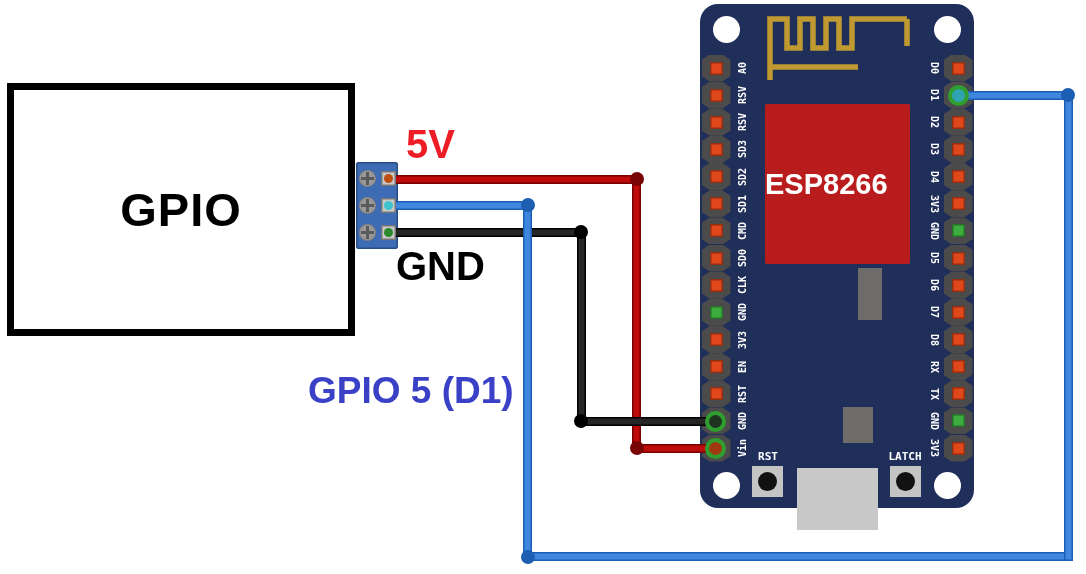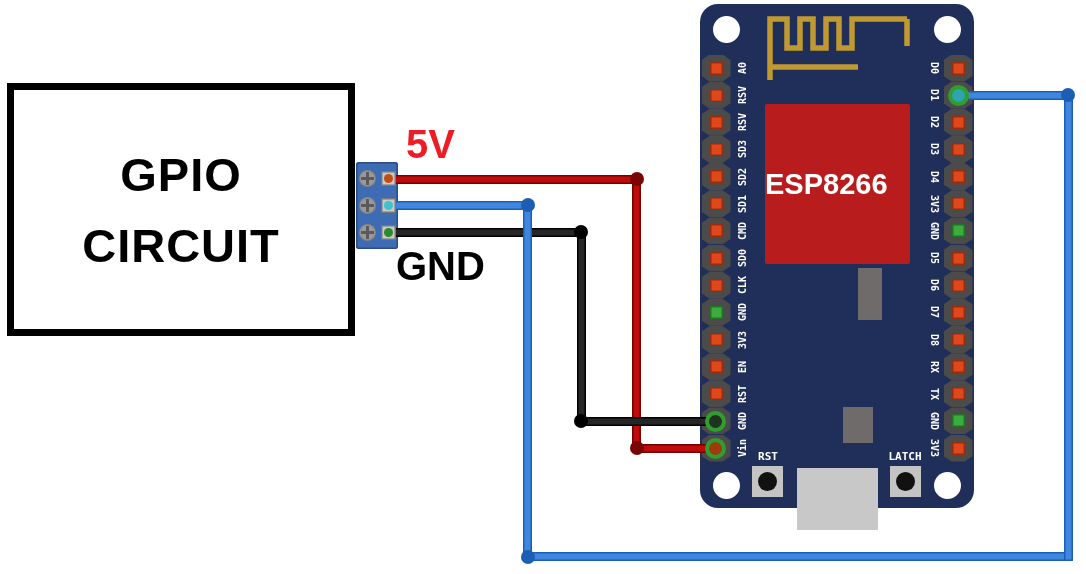--- a/index.html
+++ b/index.html
@@ -68,21 +68,20 @@
   .z-board{z-index:1;} .z-wire-red{z-index:5;} .z-wire-black{z-index:6;}
   .z-wire-blue{z-index:7;} .z-conn{z-index:8;} .z-label{z-index:9;}
 </style>
 </head>
 <body>
 
 <div id="canvas">
 
   <div class="latch-box">
     <div class="latch-line">GPIO</div>
-    <div class="latch-line">CIRCUIT</div>
   </div>
 
   <div class="term-body z-board"></div>
   <div class="screw z-conn" style="left:359px;top:170px;"></div>
   <div class="screw z-conn" style="left:359px;top:197px;"></div>
   <div class="screw z-conn" style="left:359px;top:224px;"></div>
   <div class="contact z-conn" style="left:381px;top:171px;">
     <div class="contact-dot" style="background:#BF4E12;"></div>
   </div>
   <div class="contact z-conn" style="left:381px;top:198px;">
@@ -259,14 +258,15 @@
   <div class="dot dot-blue z-wire-blue" style="left:520.5px;top:198px;"></div>
   <div class="dot dot-blue z-wire-blue" style="left:520.5px;top:549.5px;"></div>
   <div class="dot dot-blue z-wire-blue" style="left:1061px;top:88px;"></div>
 
   <div class="ring z-conn" style="left:947.5px;top:84.5px;background:#2FA3B2;"></div>
   <div class="ring z-conn" style="left:704.5px;top:410.5px;background:#1E3320;"></div>
   <div class="ring z-conn" style="left:704.5px;top:437.5px;background:#A03A0E;"></div>
 
   <div class="wire-label lbl-5v z-label">5V</div>
   <div class="wire-label lbl-gnd z-label">GND</div>
+  <div class="wire-label lbl-gpio z-label">GPIO 5 (D1)</div>
 
 </div>
 
 </body></html>

